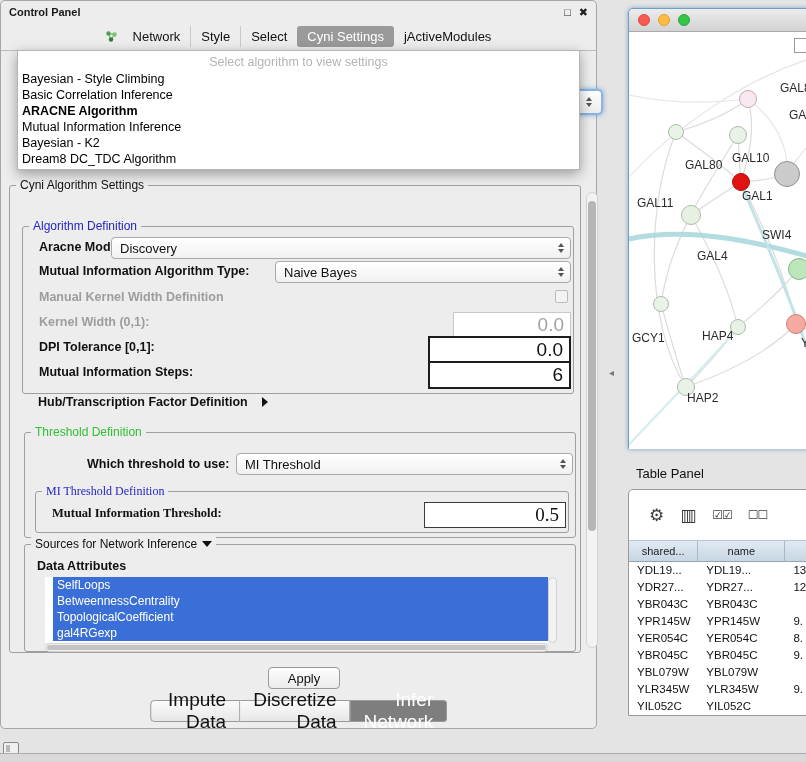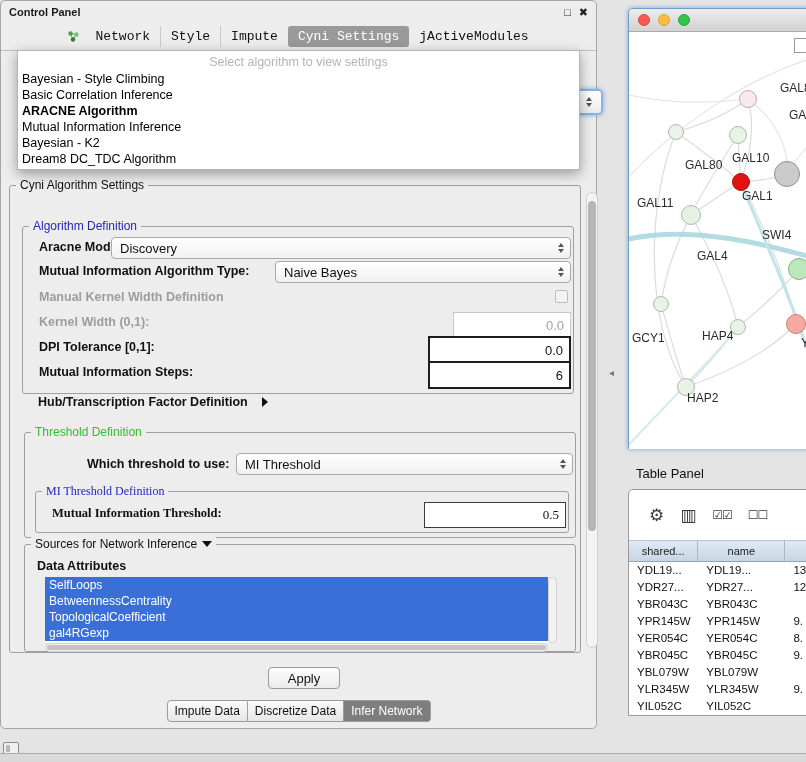--- a/index.html
+++ b/index.html
@@ -11,21 +11,21 @@
   }
   
   .cp{position:absolute;left:0;top:8;width:597px;height:729px;box-sizing:border-box;
       background:#ededed;border:1px solid #a6a6a6;border-radius:5px;}
   .cp-titlebar{height:22px;display:flex;align-items:center;padding:0 8px;}
   .cp-title{font-size:11px;font-weight:bold;color:#1a1a1a;}
   .cp-controls{margin-left:auto;display:flex;gap:8px;align-items:center;color:#222;}
   .cp-controls .wbtn{font-size:11px;line-height:11px;cursor:default;}
   .tabbar{height:27px;display:flex;align-items:center;justify-content:center;
           border-bottom:1px solid #bdbdbd;font-size:13px;}
-  .tab{padding:3px 10px;color:#111;display:flex;align-items:center;gap:16px;border-left:1px solid #c9c9c9;font-family:Liberation Mono, monospace;}
+  .tab{padding:3px 10px;color:#111;display:flex;align-items:center;gap:16px;border-left:1px solid #c9c9c9;}
   .tab:first-child{border-left:none;}
   .tab.active{background:#9a9a9a;color:#fff;border-radius:3px;border-left:none;}
   .tab.active + .tab{border-left:none;}
   .neticon{display:inline-flex;align-items:center;}
 
   
   .popup{position:absolute;left:16px;top:49px;width:561px;background:#fff;
          border:1px solid #b5b5b5;box-shadow:0 4px 12px rgba(0,0,0,.35);
          z-index:30;font-size:12.5px;padding:2px 0;}
   .popup .ph{color:#b4b4b4;text-align:center;height:18px;line-height:18px;}
@@ -51,39 +51,39 @@
   .combo .arrows{margin-left:auto;display:flex;flex-direction:column;align-items:center;
                  justify-content:center;gap:2px;padding-right:6px;}
   .tri-up{width:0;height:0;border-left:3.5px solid transparent;border-right:3.5px solid transparent;
           border-bottom:4.5px solid #555;}
   .tri-dn{width:0;height:0;border-left:3.5px solid transparent;border-right:3.5px solid transparent;
           border-top:4.5px solid #555;}
   .tri-rt{width:0;height:0;border-top:5px solid transparent;border-bottom:5px solid transparent;
           border-left:6.5px solid #111;display:inline-block;}
   .tri-dnb{width:0;height:0;border-left:5px solid transparent;border-right:5px solid transparent;
           border-top:6.5px solid #111;display:inline-block;}
-  .field{position:absolute;background:#fff;font-size:13px;box-sizing:border-box;
+  .field{position:absolute;background:#fff;font-size:19px;box-sizing:border-box;
          display:flex;align-items:center;justify-content:flex-end;padding:12px 6px;color:#111;}
   .field.dis{border:1px solid #c9c9c9;color:#a2a2a2;}
   .field.strong{border:2px solid #1d1d1d;}
   .field.thin{border:1px solid #3a3a3a;}
   .checkbox{position:absolute;width:13px;height:13px;border:1px solid #bcbcbc;background:#f3f3f3;
             border-radius:2px;box-sizing:border-box;}
   .vscroll{position:absolute;background:#f3f3f3;border:1px solid #d2d2d2;border-radius:7px;box-sizing:border-box;}
   .vscroll .thumb{position:absolute;left:1px;right:1px;background:#b6b6b6;border-radius:6px;}
   .hscroll{position:absolute;background:#f0f0f0;border:1px solid #d2d2d2;border-radius:5px;box-sizing:border-box;}
   .hscroll .thumb{position:absolute;top:1px;bottom:1px;left:1px;right:1px;background:#c3c3c3;border-radius:4px;}
   .attr-list{position:absolute;background:#fff;overflow:hidden;}
-  .attr-item{height:16px;line-height:16px;font-size:12px;color:#fff;padding-left:4px;white-space:nowrap;}
+  .attr-item{height:16px;line-height:16px;font-size:12px;color:#fff;padding-left:4px;white-space:nowrap;margin-left:8px;}
   .btn{position:absolute;border:1px solid #9a9a9a;border-radius:4px;
        background:linear-gradient(#fdfdfd,#ebebeb);font-size:13px;color:#111;
        display:flex;align-items:center;justify-content:center;box-sizing:border-box;}
   .seg{position:absolute;top:699px;left:50%;transform:translateX(-50%);display:flex;height:22px;}
-  .seg-item{border:1px solid #9a9a9a;border-left:none;padding:0 7px;font-size:12px;
-            background:linear-gradient(#fbfbfb,#e7e7e7);color:#111;display:flex;align-items:center;}
+  .seg-item{border:1px solid #9a9a9a;border-left:none;padding:0 13px;font-size:19px;
+            background:linear-gradient(#fbfbfb,#e7e7e7);color:#111;display:flex;align-items:center;text-align:right;}
   .seg-item:first-child{border-left:1px solid #9a9a9a;border-radius:4px 0 0 4px;}
   .seg-item:last-child{border-radius:0 4px 4px 0;}
   .seg-item.active{background:#7e7e7e;color:#fff;}
   .splitter-arrow{position:absolute;left:608px;top:366px;font-size:10px;color:#777;}
 
   
   .net-win{position:absolute;left:628px;top:8px;width:200px;height:441px;box-sizing:border-box;
            background:#fff;border:1px solid #6f9fc8;border-radius:5px 5px 0 0;
            box-shadow:0 0 4px rgba(70,130,190,.65);}
   .net-titlebar{height:22px;background:linear-gradient(#ececec,#d2d2d2);
@@ -140,21 +140,21 @@
             <circle cx="8.5" cy="3.5" r="2.2" fill="#7cc36f"></circle>
             <circle cx="5" cy="8.5" r="2.2" fill="#2f7d36"></circle>
           </svg>
         </span>
         <span>Network</span>
       </div>
       <div class="tab">
         <span>Style</span>
       </div>
       <div class="tab">
-        <span>Impute</span>
+        <span>Select</span>
       </div>
       <div class="tab active">
         <span>Cyni Settings</span>
       </div>
       <div class="tab">
         <span>jActiveModules</span>
       </div>
     </div>
 
   <div class="popup">

